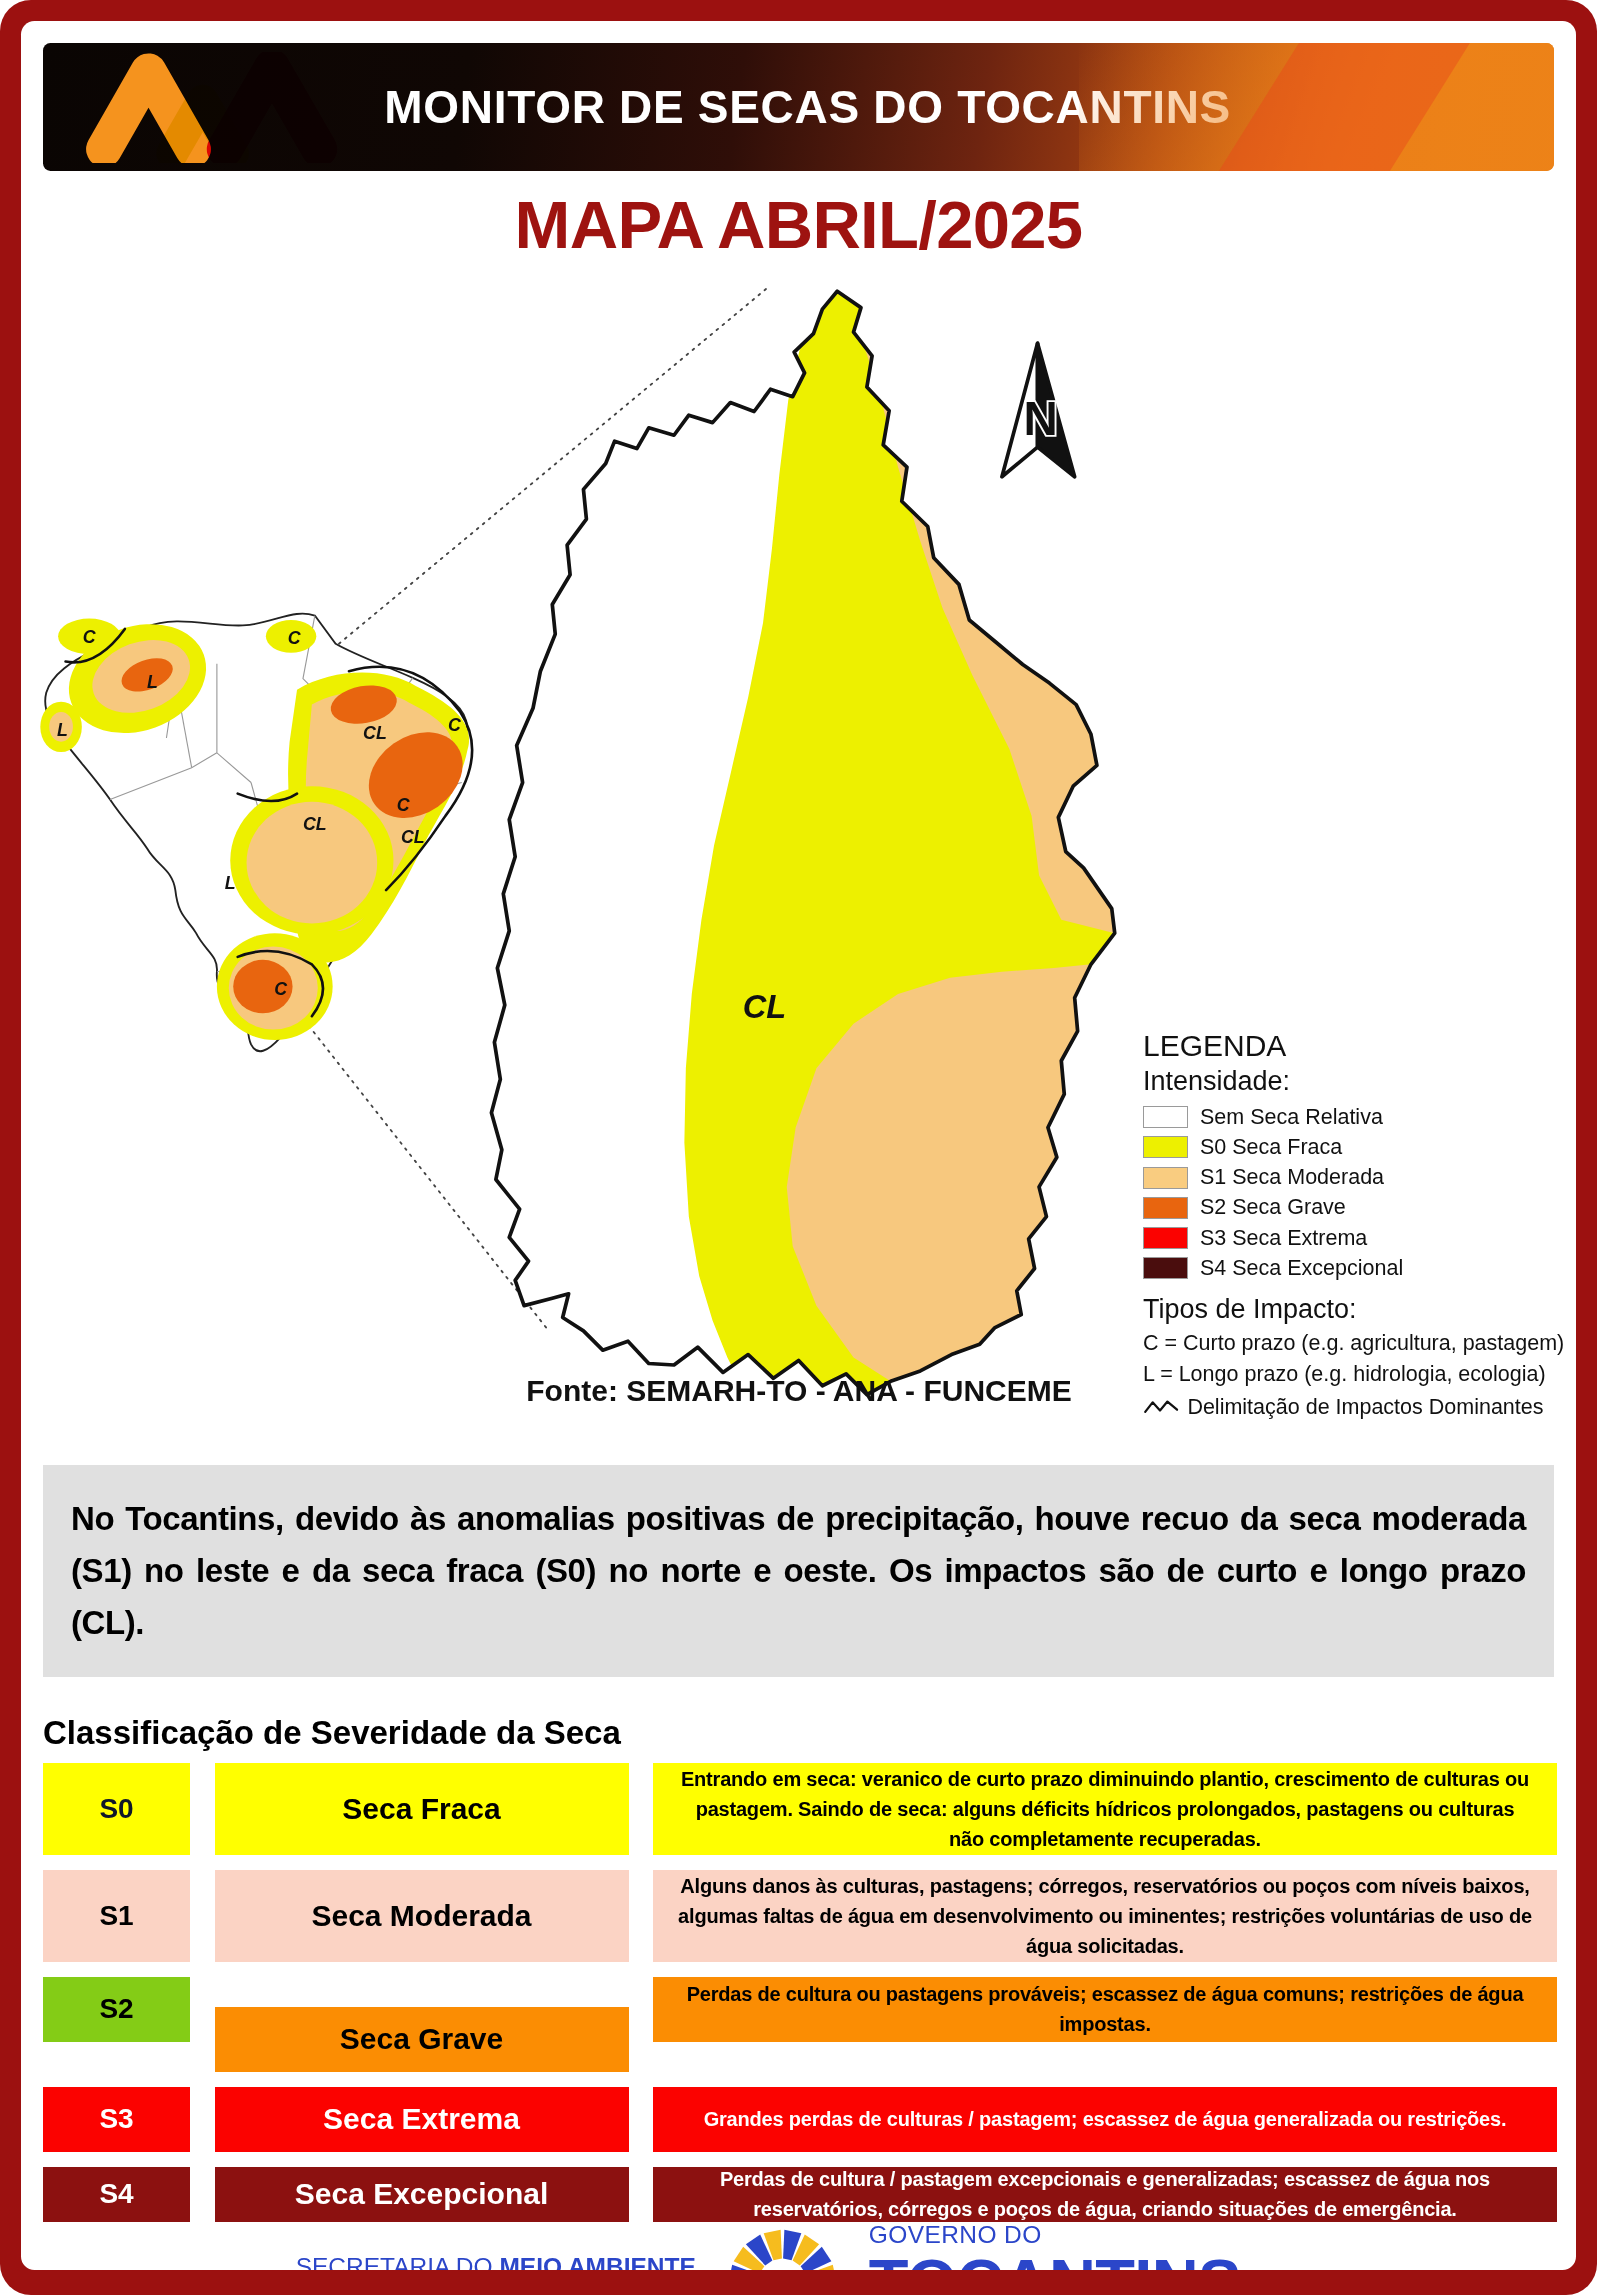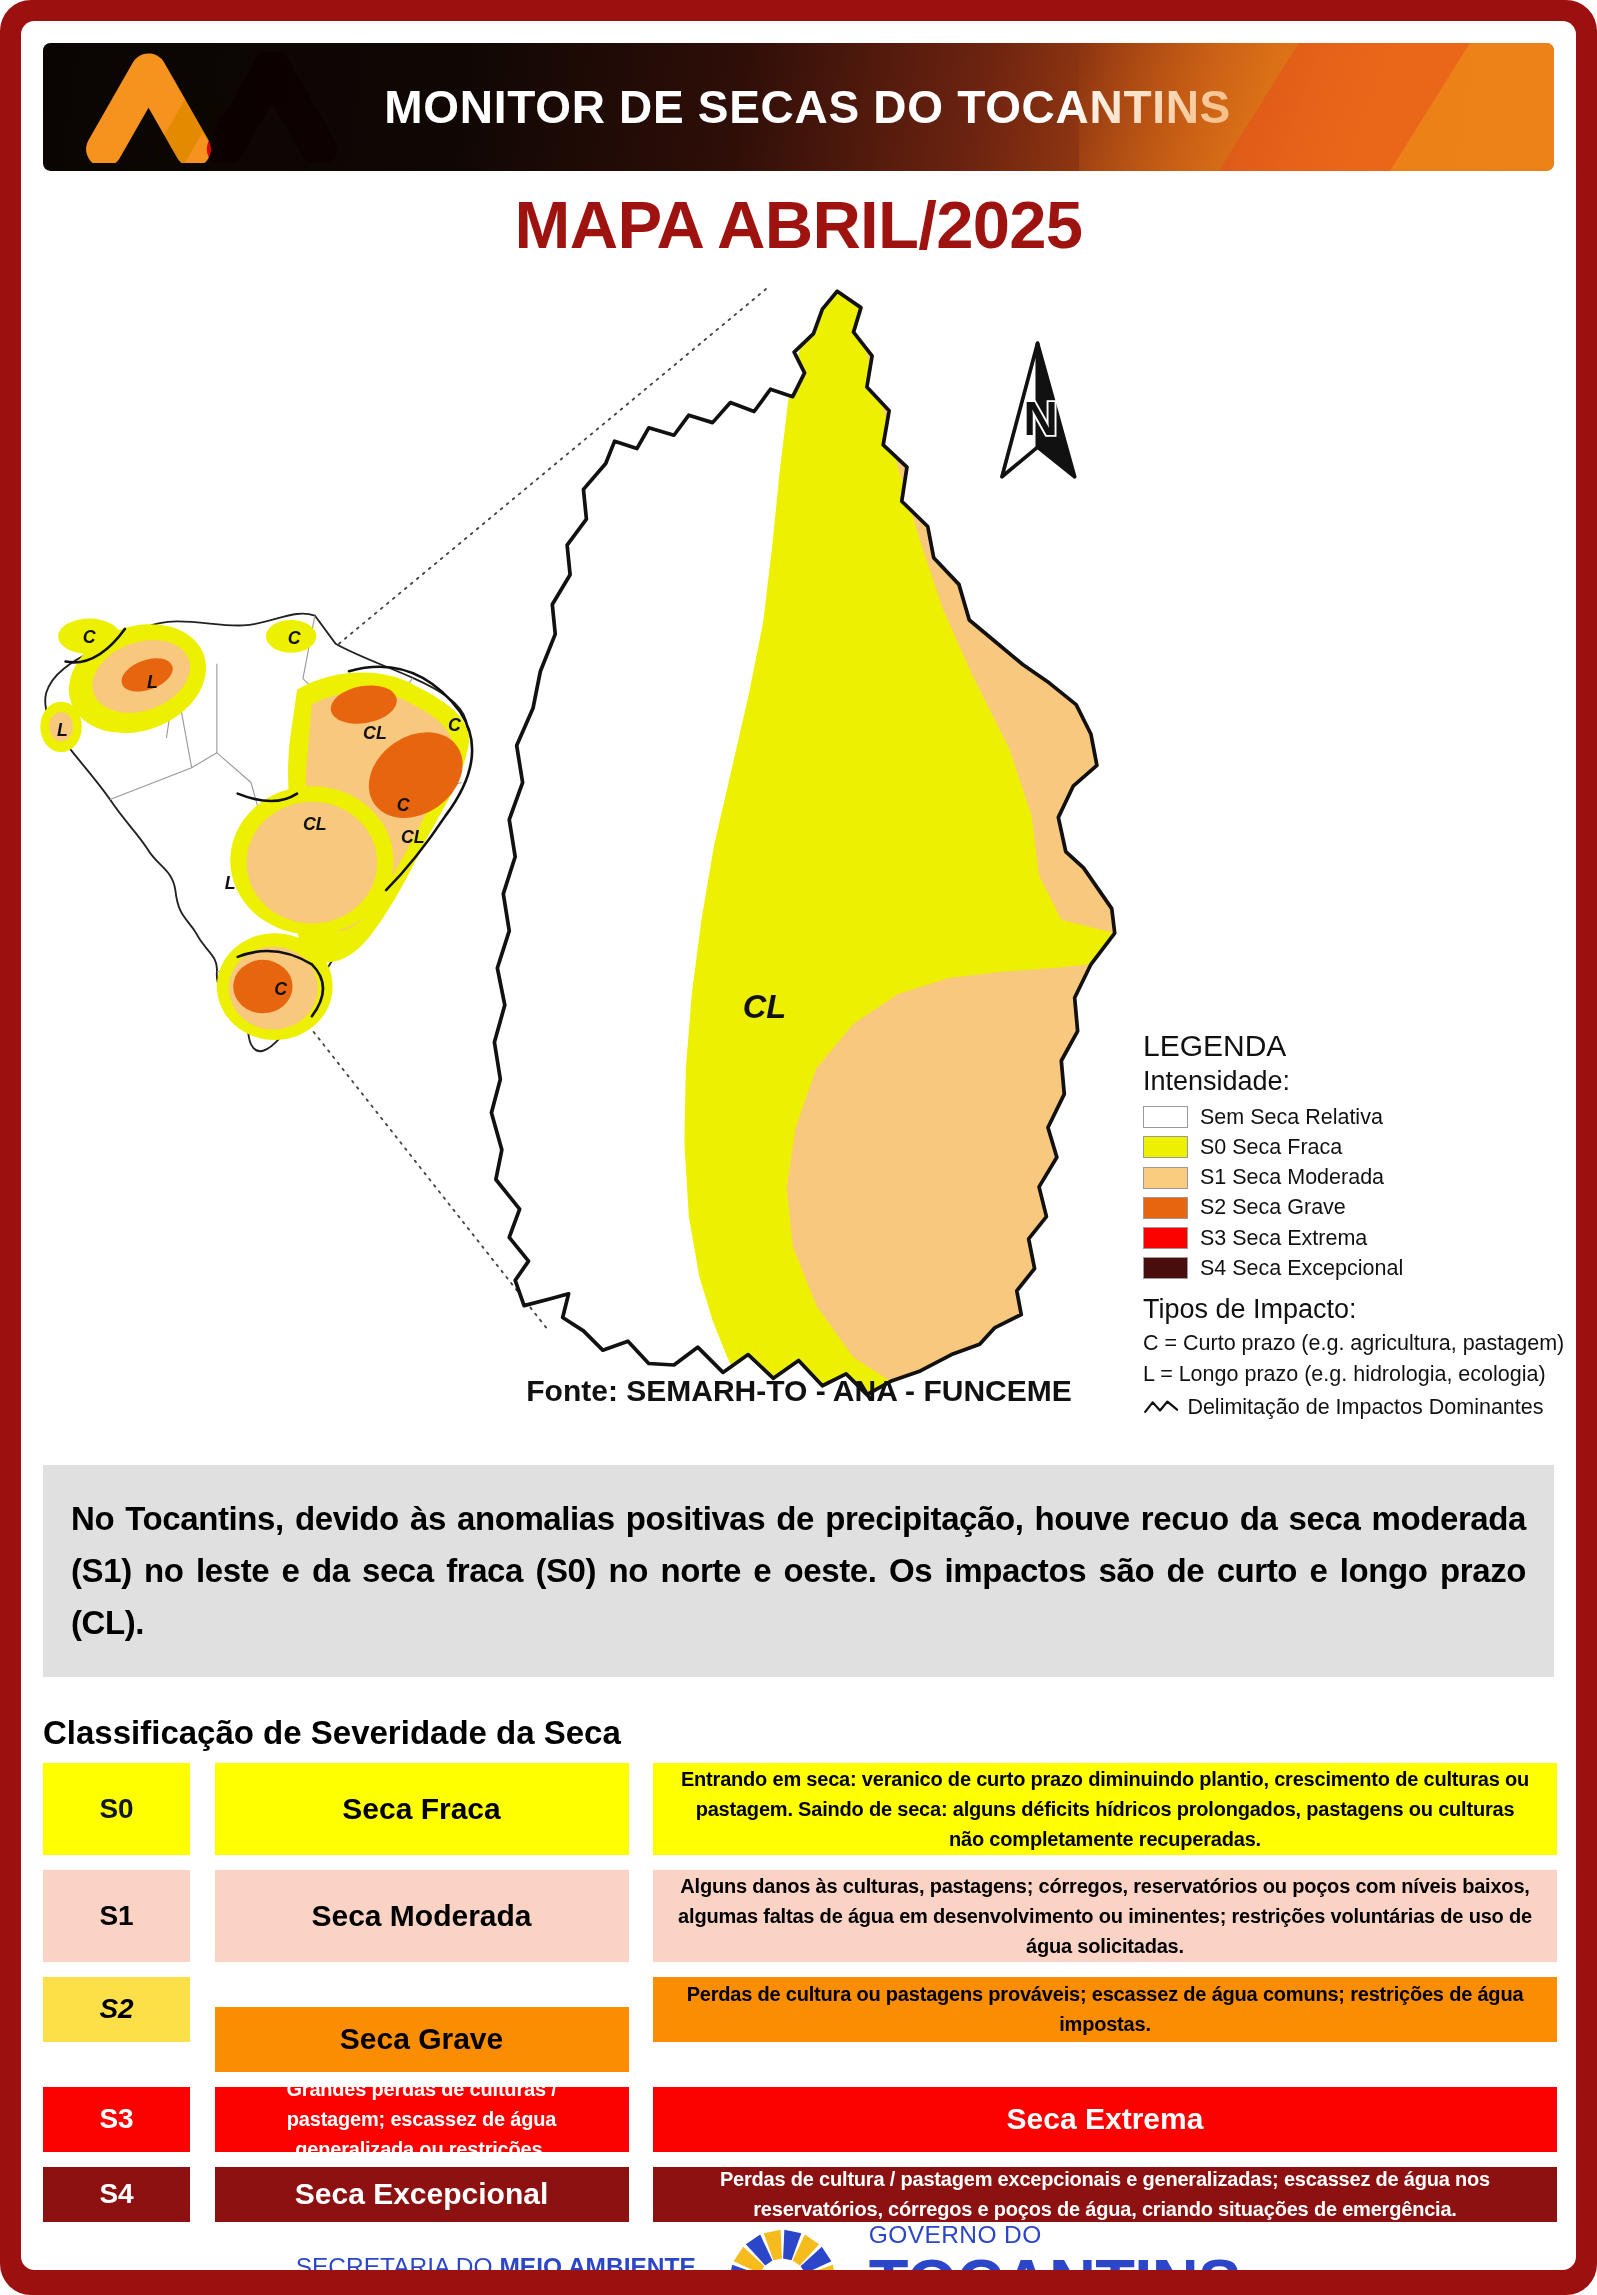--- a/index.html
+++ b/index.html
@@ -217,27 +217,27 @@
     <div class="class-table">
 
       <div class="cell code h-lg" style="background-color: rgb(255, 255, 0); color: #0f172a; text-align: center;">S0</div>
       <div class="cell name h-lg" style="background-color: rgb(255, 255, 0); color: rgb(0, 0, 0);">Seca Fraca</div>
       <div class="cell desc h-lg" style="background-color: rgb(255, 255, 0); color: rgb(0, 0, 0);">Entrando em seca: veranico de curto prazo diminuindo plantio, crescimento de culturas ou pastagem. Saindo de seca: alguns déficits hídricos prolongados, pastagens ou culturas não completamente recuperadas.</div>
 
       <div class="cell code h-lg" style="background-color: rgb(251, 211, 196); color: rgb(0, 0, 0);">S1</div>
       <div class="cell name h-lg" style="background-color: rgb(251, 211, 196); color: rgb(0, 0, 0);">Seca Moderada</div>
       <div class="cell desc h-lg" style="background-color: rgb(251, 211, 196); color: rgb(0, 0, 0);">Alguns danos às culturas, pastagens; córregos, reservatórios ou poços com níveis baixos, algumas faltas de água em desenvolvimento ou iminentes; restrições voluntárias de uso de água solicitadas.</div>
 
-      <div class="cell code h-md" style="background-color: #fde047; color: rgb(0, 0, 0); font-style: italic;">S2</div>
+      <div class="cell code h-md" style="background-color: #84cc16; color: rgb(0, 0, 0);">S2</div>
       <div class="cell name h-md" style="background-color: rgb(251, 141, 3); color: rgb(0, 0, 0); margin-top: 30px;">Seca Grave</div>
       <div class="cell desc h-md" style="background-color: rgb(251, 141, 3); color: rgb(0, 0, 0);">Perdas de cultura ou pastagens prováveis; escassez de água comuns; restrições de água impostas.</div>
 
       <div class="cell code h-md" style="background-color: rgb(251, 2, 0); color: rgb(255, 255, 255);">S3</div>
+      <div class="cell name h-md" style="background-color: rgb(251, 2, 0); color: rgb(255, 255, 255);">Seca Extrema</div>
       <div class="cell desc h-md" style="background-color: rgb(251, 2, 0); color: rgb(255, 255, 255);">Grandes perdas de culturas / pastagem; escassez de água generalizada ou restrições.</div>
-      <div class="cell name h-md" style="background-color: rgb(251, 2, 0); color: rgb(255, 255, 255);">Seca Extrema</div>
 
       <div class="cell code h-s4" style="background-color: rgb(140, 17, 16); color: rgb(255, 255, 255);">S4</div>
       <div class="cell name h-s4" style="background-color: rgb(140, 17, 16); color: rgb(255, 255, 255);">Seca Excepcional</div>
       <div class="cell desc h-s4" style="background-color: rgb(140, 17, 16); color: rgb(255, 255, 255);">Perdas de cultura / pastagem excepcionais e generalizadas; escassez de água nos reservatórios, córregos e poços de água, criando situações de emergência.</div>
     </div>
 
     <div class="footer">
       <div class="secretariat">
         <span>SECRETARIA DO </span><b>MEIO AMBIENTE</b><br>
         <b>E RECURSOS HÍDRICOS</b>

